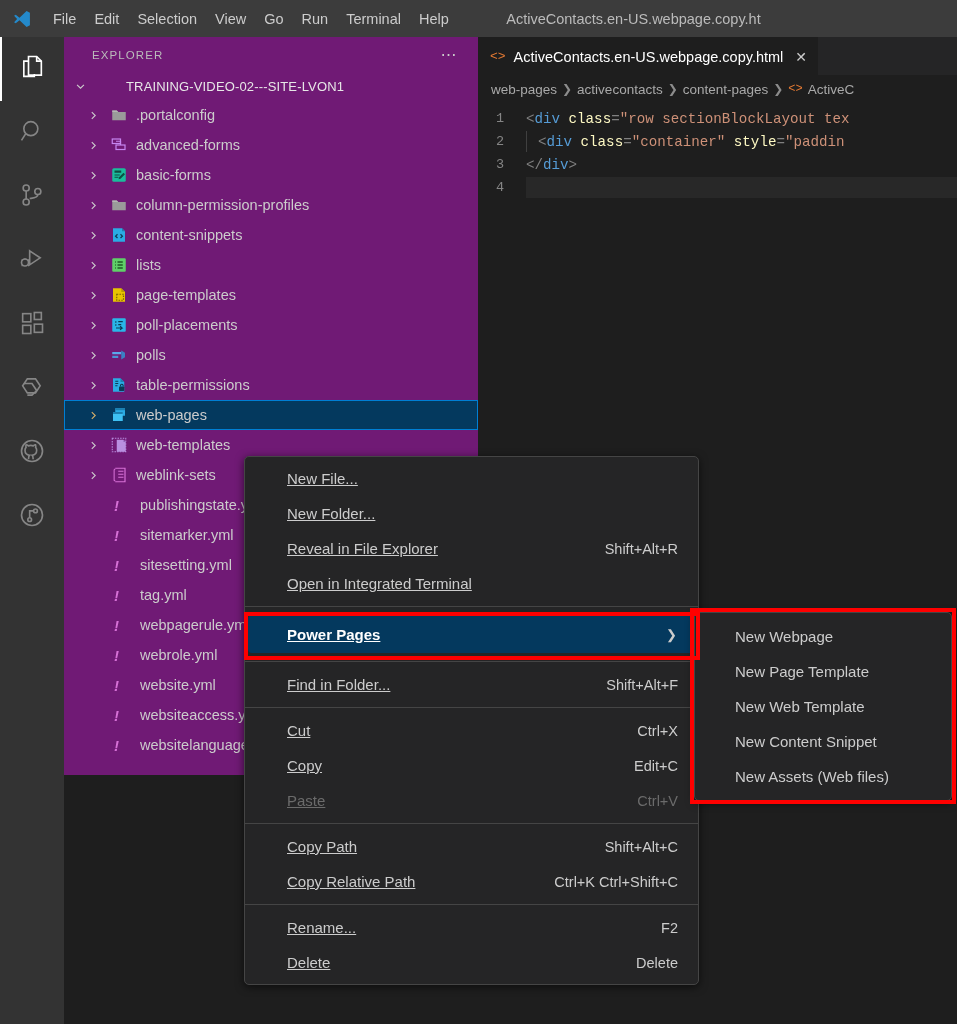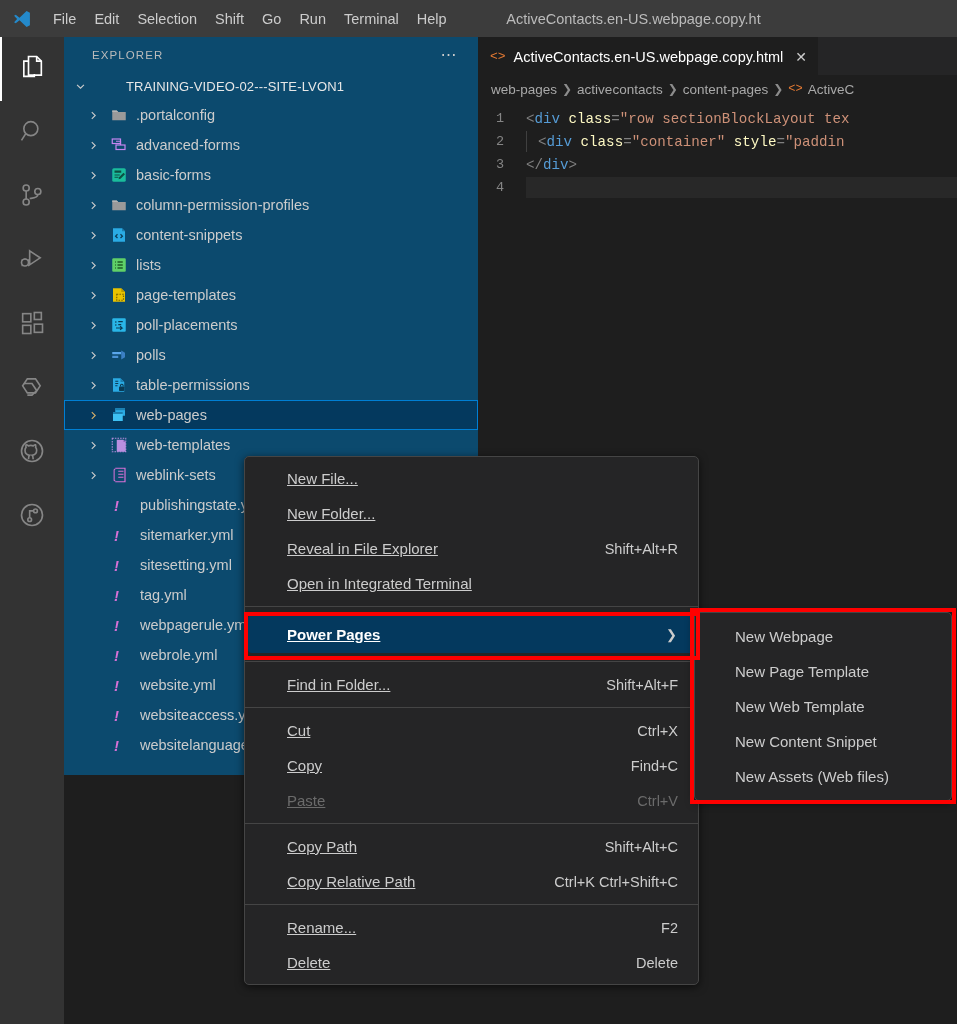--- a/index.html
+++ b/index.html
@@ -41,21 +41,21 @@
   }
   .act-item svg { width:28px; height:28px; stroke:#868686; fill:none; stroke-width:1.4; }
   .act-item.active svg { stroke:#ffffff; }
   .act-item.active::before {
     content:""; position:absolute; left:0; top:0; width:2px; height:64px; background:#ffffff;
   }
 
   
   .sidebar {
     position:absolute; top:37px; left:64px; width:414px; height:738px;
-    background:#0c4a6e; overflow:hidden;
+    background:#701a75; overflow:hidden;
   }
   .sidebar-header {
     height:35px; display:flex; align-items:center; justify-content:space-between;
     padding:0 20px 0 28px;
   }
   .sidebar-title { color:#bbbbbb; font-size:11.5px; letter-spacing:1.1px; }
   .sidebar-actions { color:#cccccc; font-size:16px; letter-spacing:1.5px; line-height:10px; }
 
   .tree-root {
     display:flex; align-items:center; height:28px; padding-left:8px; gap:5px;
@@ -175,21 +175,21 @@
   <div class="titlebar">
     <div class="vs-logo">
       <svg viewBox="0 0 24 24">
           <path d="M17.5 2.5 9 10.5 4.5 7 2.5 8l3.6 4-3.6 4 2 1L9 13.5l8.5 8 4-2v-15z" fill="#2489ca"></path>
         </svg>
     </div>
     <div class="menu-items">
       <div class="menu-item">File</div>
       <div class="menu-item">Edit</div>
       <div class="menu-item">Selection</div>
-      <div class="menu-item">Shift</div>
+      <div class="menu-item">View</div>
       <div class="menu-item">Go</div>
       <div class="menu-item">Run</div>
       <div class="menu-item">Terminal</div>
       <div class="menu-item">Help</div>
     </div>
     <div class="window-title">ActiveContacts.en-US.webpage.copy.ht</div>
   </div>
 
   <div class="activitybar">
     <div class="act-item active">
@@ -628,21 +628,21 @@
     </div>
 
     <div class="ctx-sep"></div>
 
     <div class="ctx-item">
       <span class="lbl">Cut</span>
       <span class="kb">Ctrl+X</span>
     </div>
     <div class="ctx-item">
       <span class="lbl">Copy</span>
-      <span class="kb">Find+C</span>
+      <span class="kb">Edit+C</span>
     </div>
     <div class="ctx-item disabled">
       <span class="lbl">Paste</span>
       <span class="kb">Ctrl+V</span>
     </div>
 
     <div class="ctx-sep"></div>
 
     <div class="ctx-item">
       <span class="lbl">Copy Path</span>

